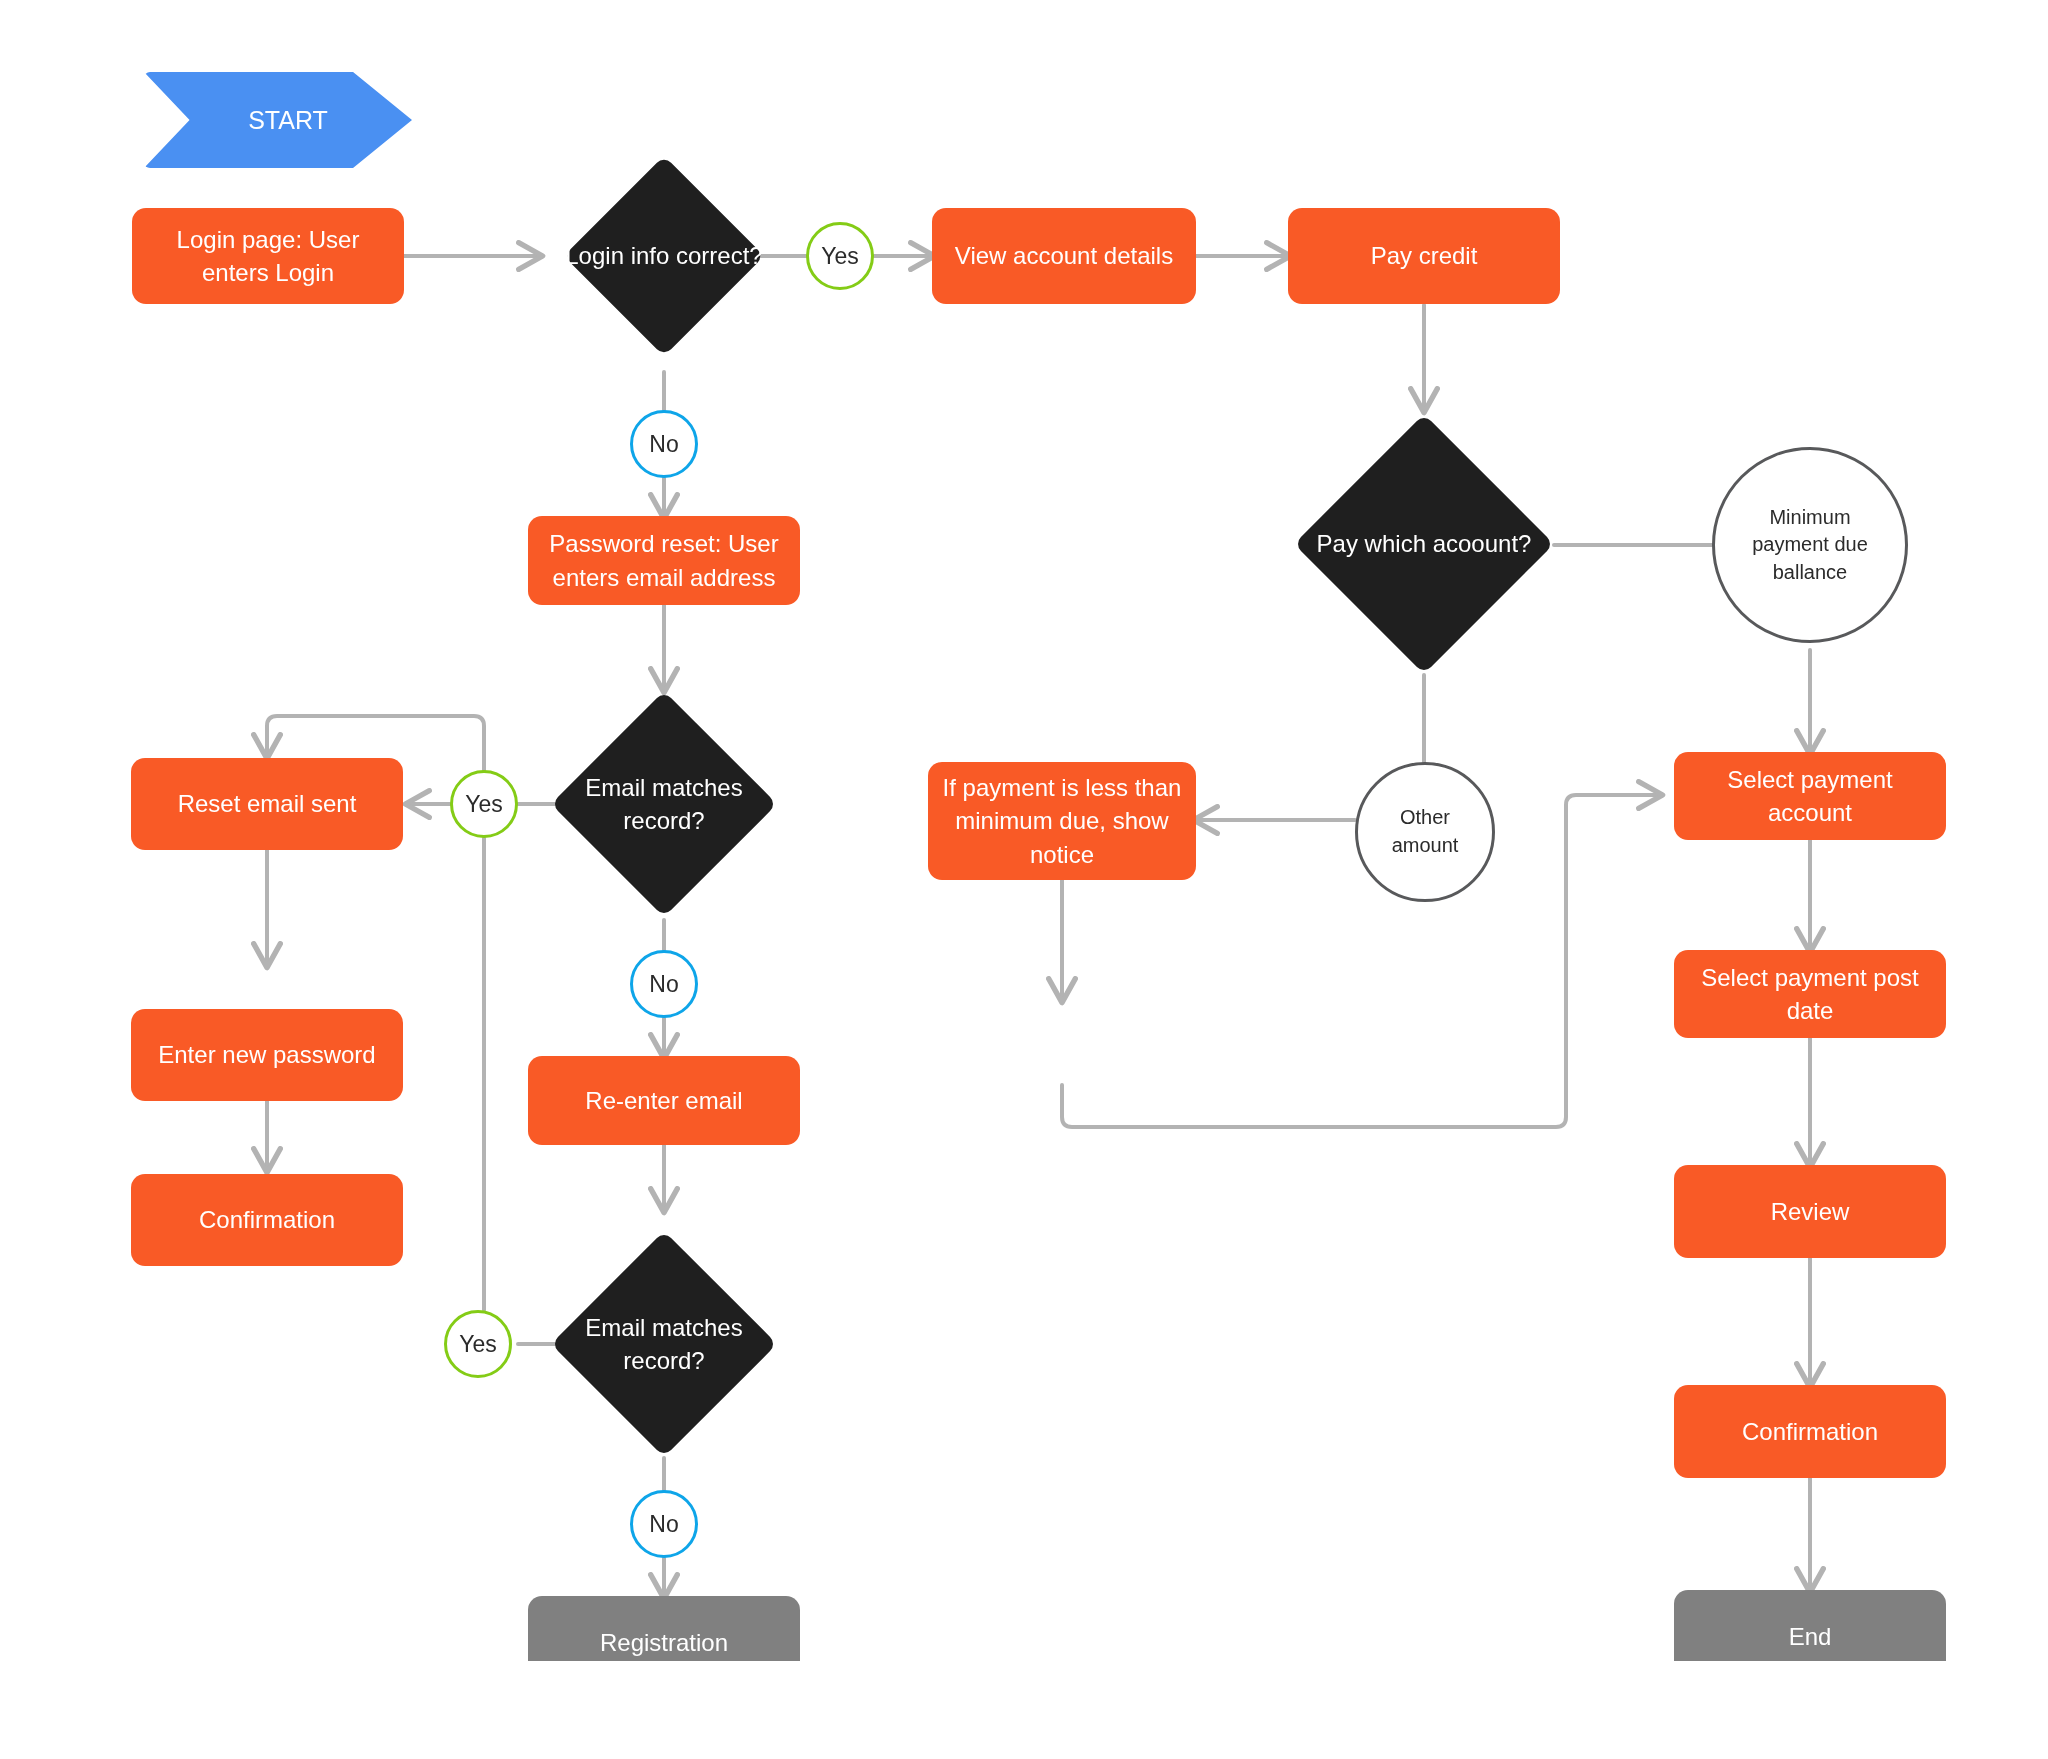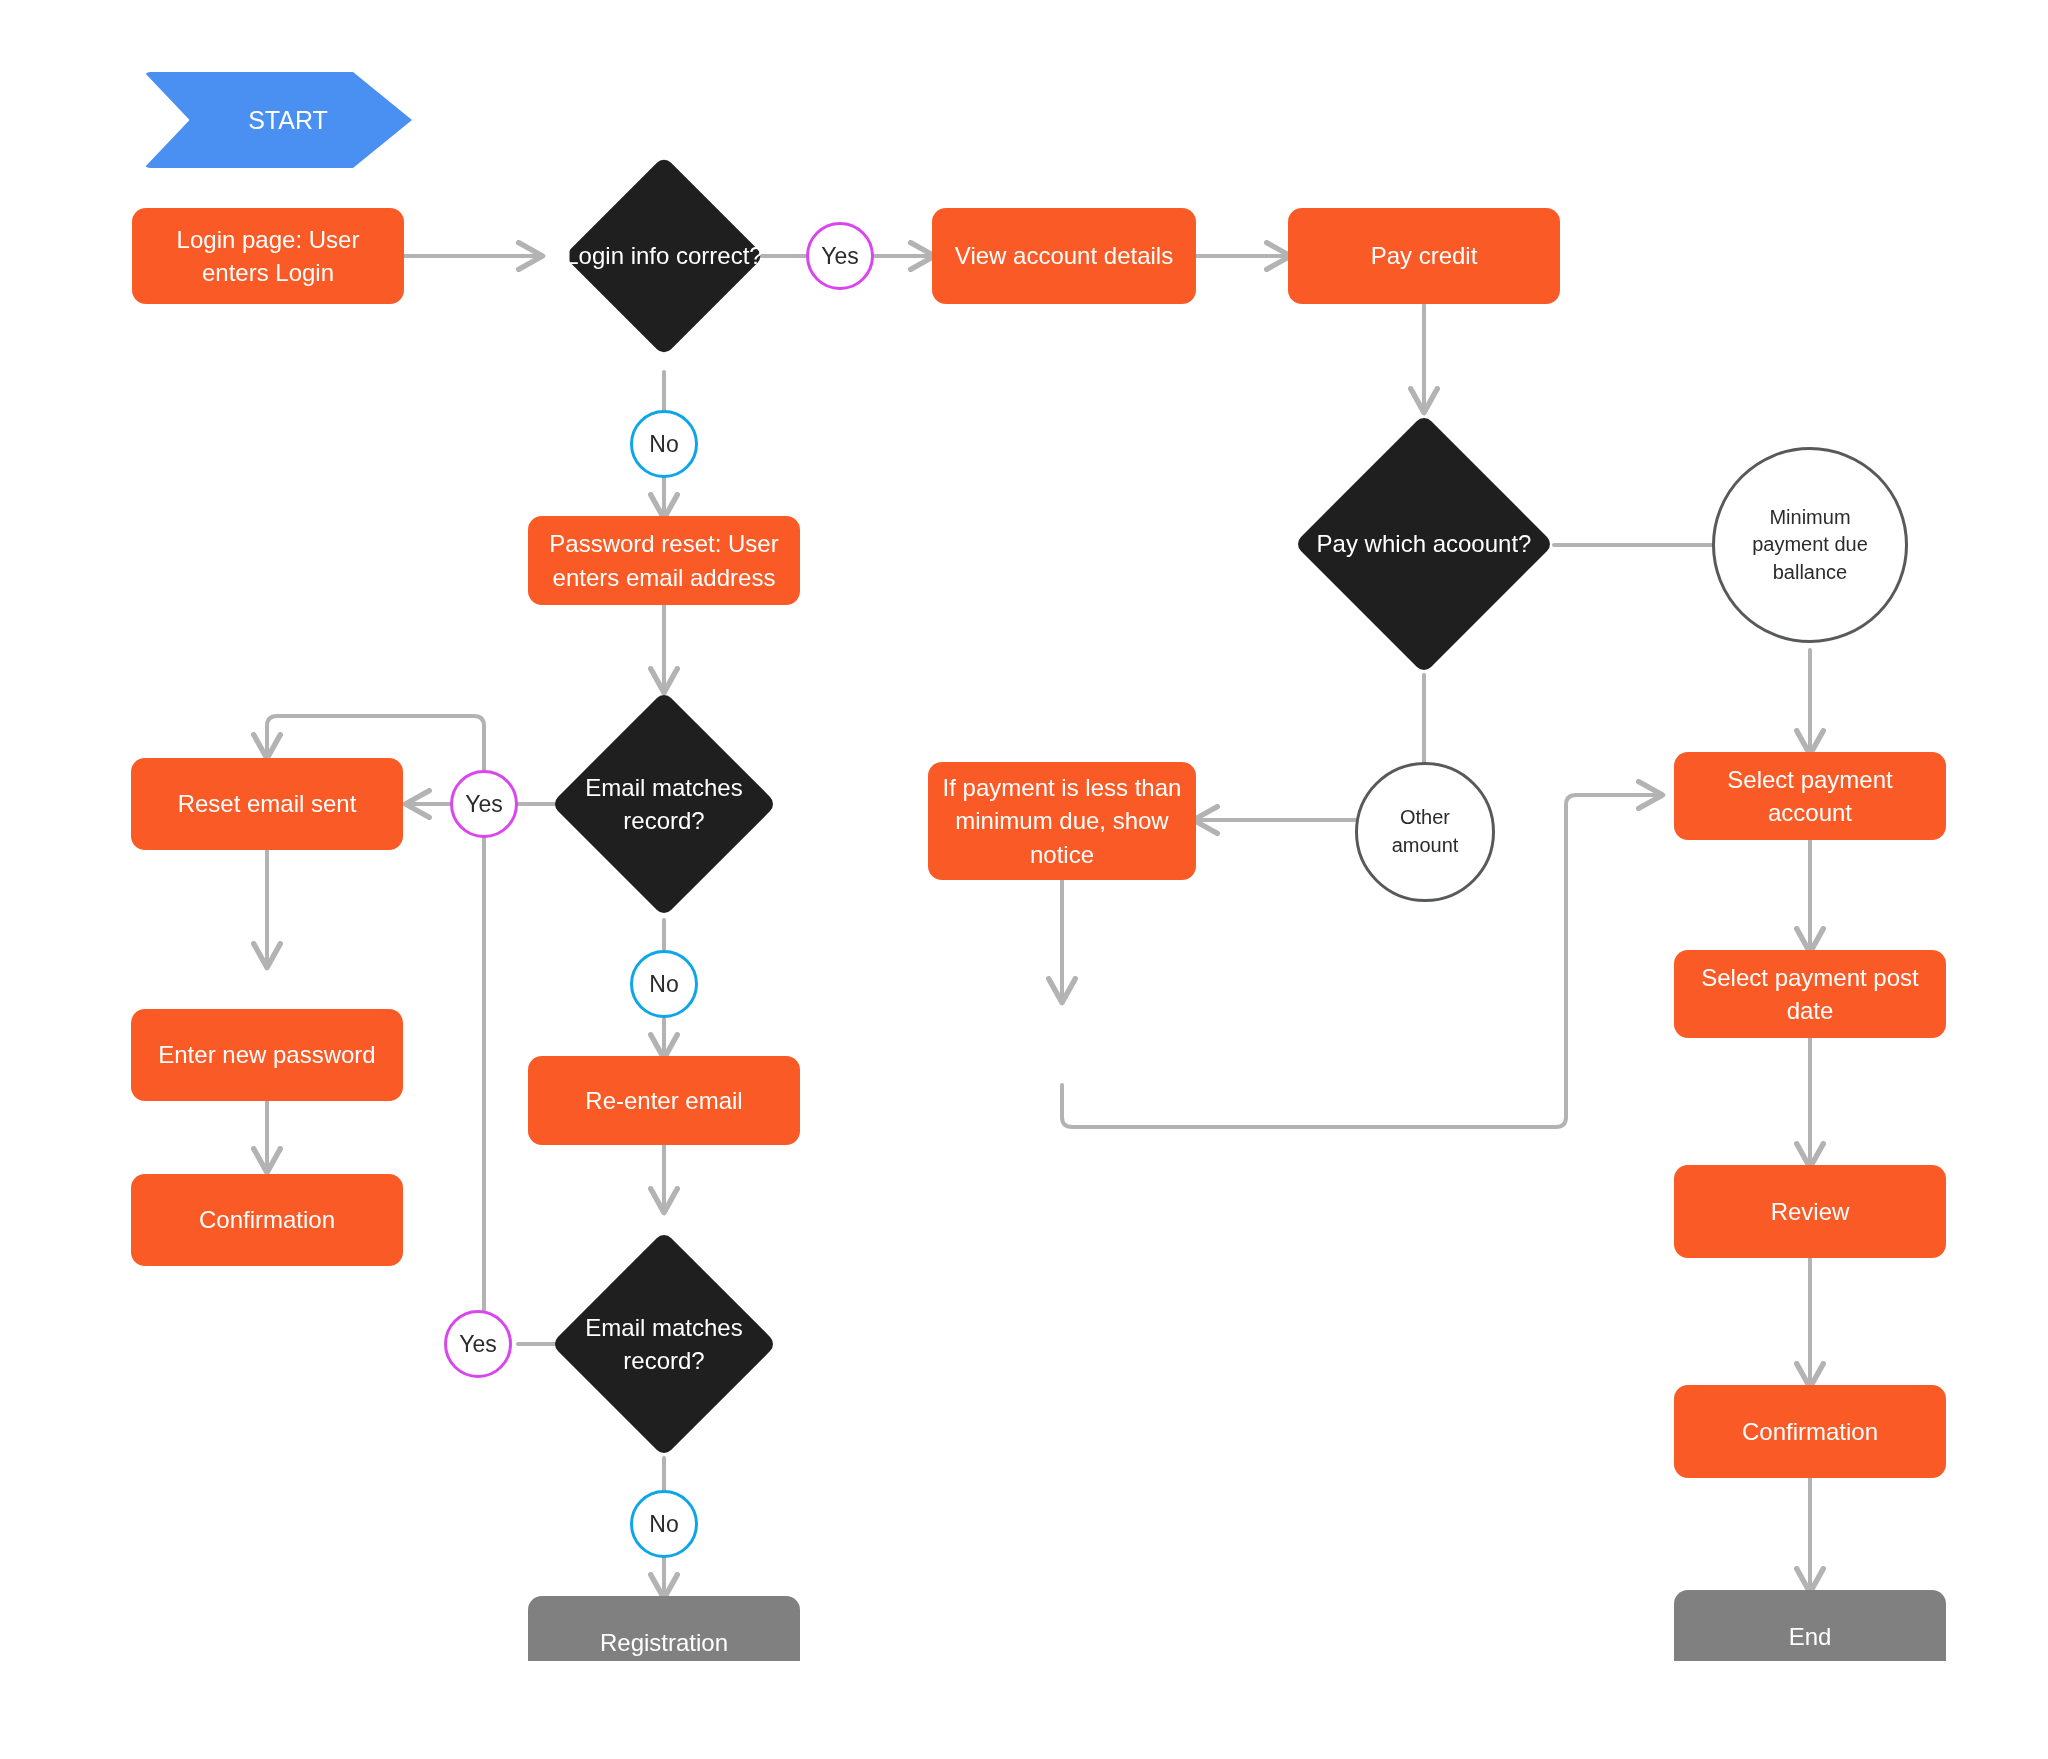--- a/index.html
+++ b/index.html
@@ -104,21 +104,21 @@
     box-sizing: border-box;
     display: flex;
     align-items: center;
     justify-content: center;
     background: #ffffff;
     border-radius: 50%;
     font-size: 23px;
     color: #2b2b2b;
     z-index: 5;
   }
-  .edgelabel.yes { border: 3px solid #d946ef; }
+  .edgelabel.yes { border: 3px solid #84cc16; }
   .edgelabel.no  { border: 3px solid #0ea5e9; }
 </style>
 </head>
 <body>
 
 <div id="canvas">
 
   <svg id="edges" viewBox="0 0 2048 1759" xmlns="http://www.w3.org/2000/svg">
     <defs>
       <marker id="arw" viewBox="0 0 12 12" refX="9" refY="6" markerWidth="8" markerHeight="8" orient="auto-start-reverse">

